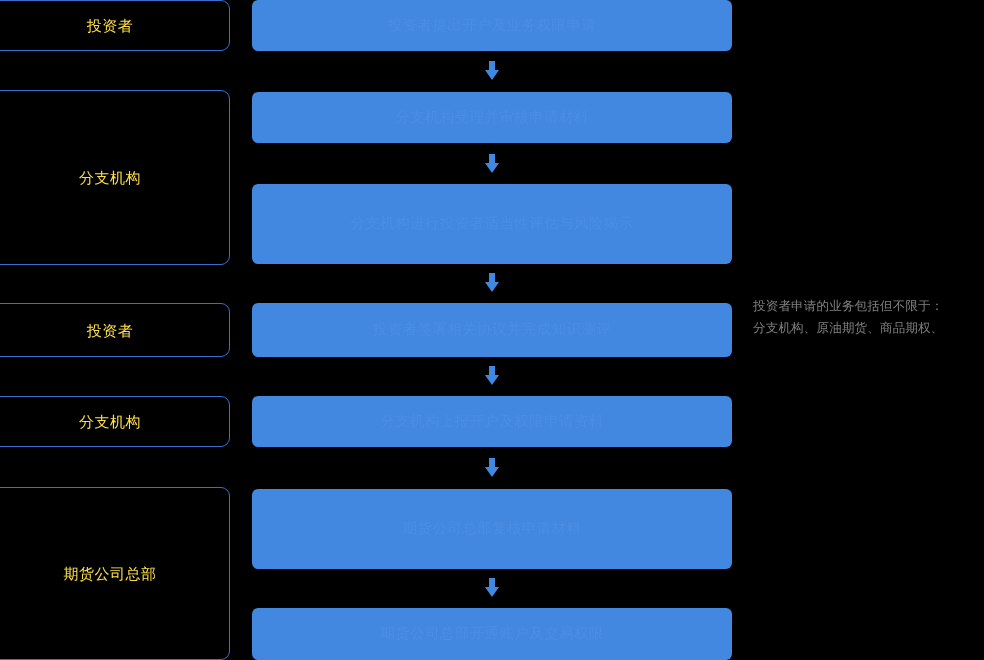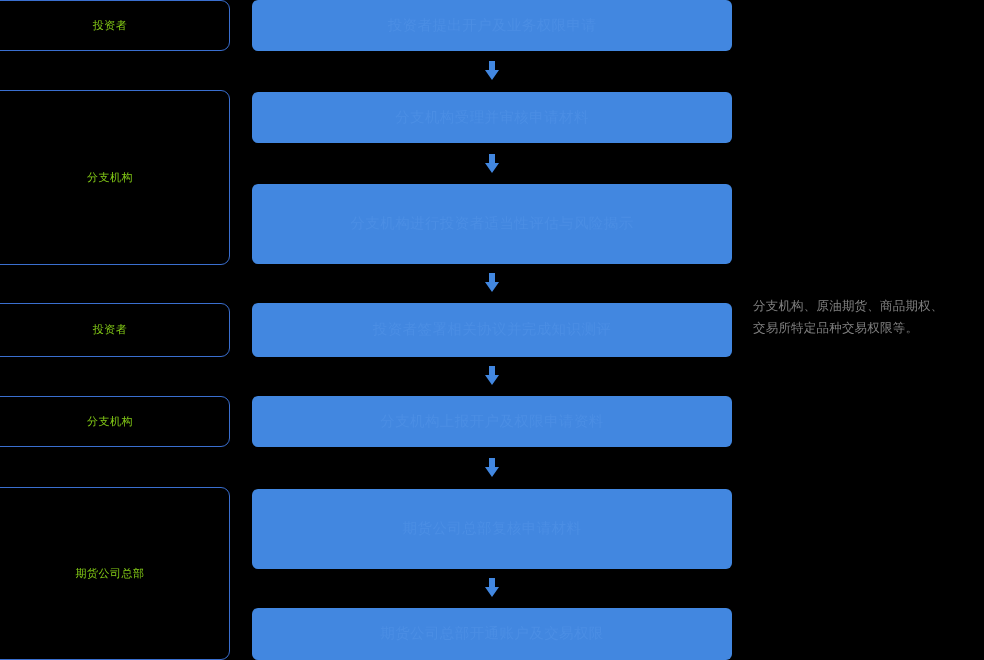--- a/index.html
+++ b/index.html
@@ -26,22 +26,22 @@
     position: absolute;
     box-sizing: border-box;
     border: 1.5px solid #3a6fd0;
     border-radius: 9px;
     background: transparent;
     display: flex;
     align-items: center;
     justify-content: center;
   }
   .role-label {
-    color: #84cc16;
-    font-size: 11px;
+    color: #fde047;
+    font-size: 15px;
     letter-spacing: 0.5px;
     line-height: 1.4;
     white-space: nowrap;
   }
 
   
   .step-bar {
     position: absolute;
     box-sizing: border-box;
     background: #4287e0;
@@ -164,17 +164,17 @@
     </svg>
   </div>
 
   <div class="arrow" style="left:481px; top:577px;">
     <svg viewBox="0 0 22 22" xmlns="http://www.w3.org/2000/svg" aria-hidden="true">
       <path d="M8 1 h6 v9 h4 l-7 10 l-7 -10 h4 z" fill="#4287e0"></path>
     </svg>
   </div>
 
   <div class="annotation" style="left:753px; top:295px;">
+    <div>投资者申请的业务包括但不限于：</div>
     <div>分支机构、原油期货、商品期权、</div>
-    <div>交易所特定品种交易权限等。</div>
   </div>
 
 </div>
 
 </body></html>

